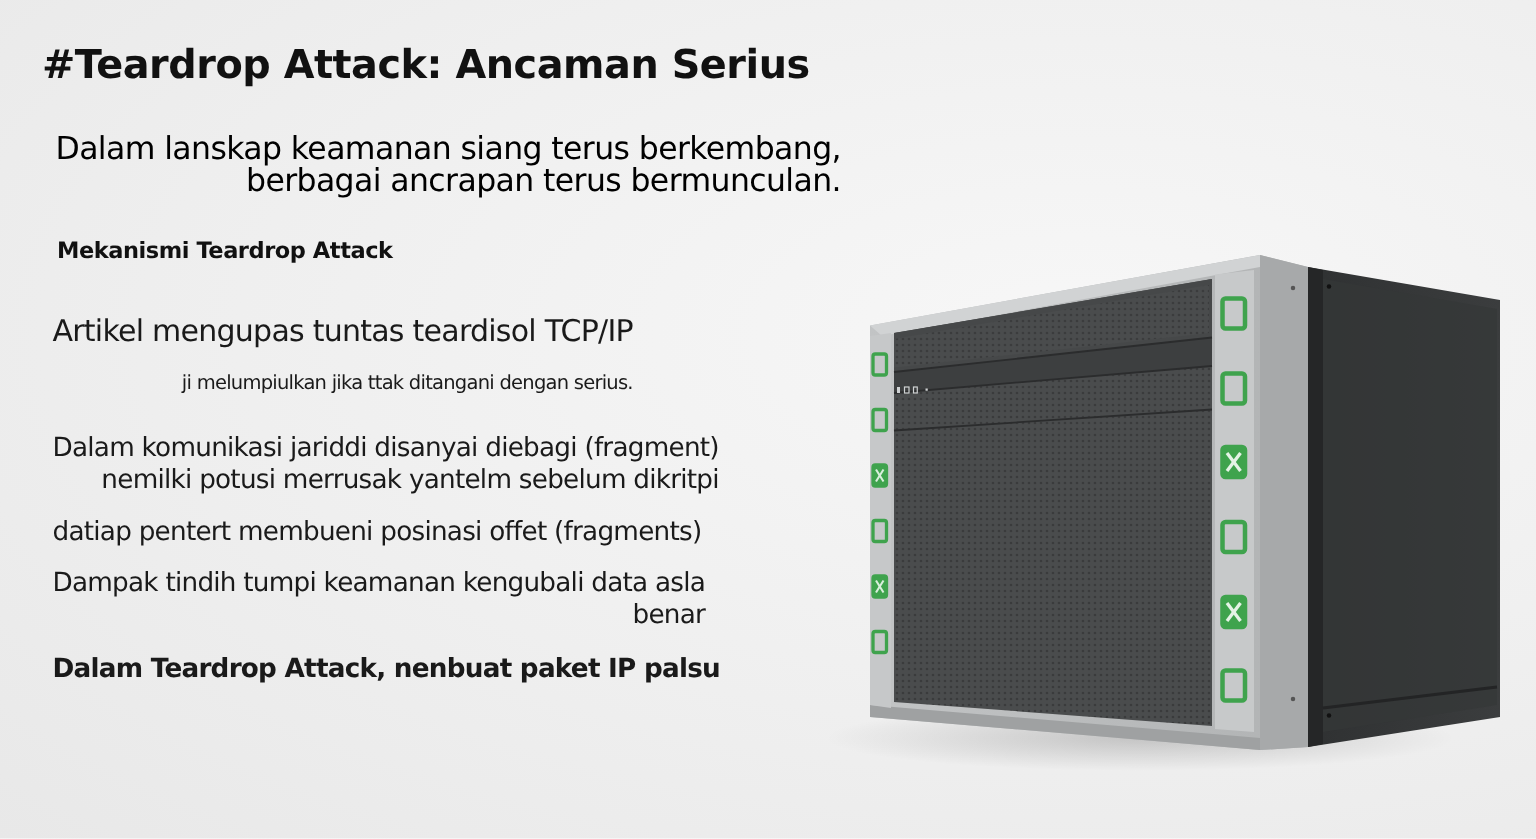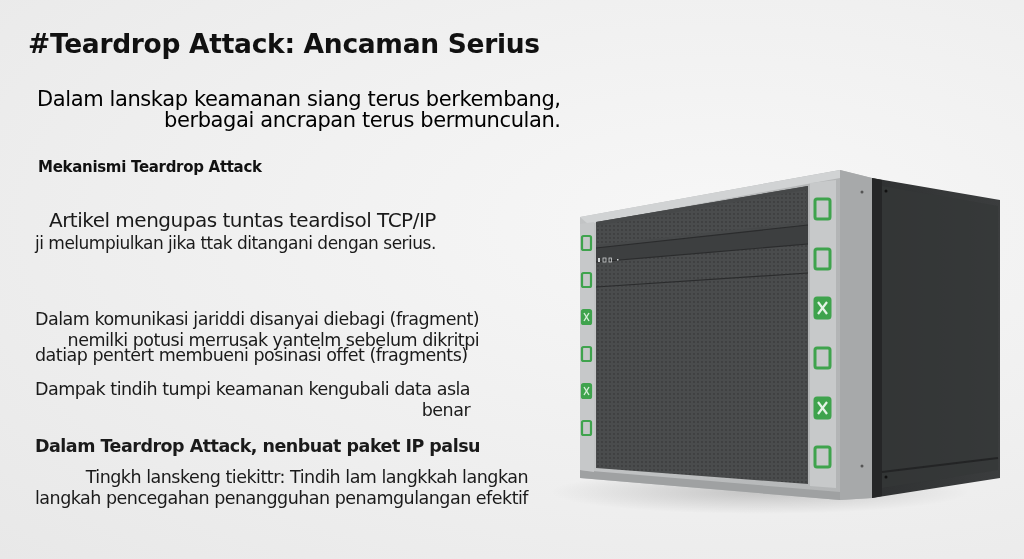--- a/index.html
+++ b/index.html
@@ -56,23 +56,23 @@
     .para {
       position: absolute;
       left: 35px;
       white-space: nowrap;
       color: #1a1a1a;
       letter-spacing: -0.5px;
     }
     .para .line { display: block; }
     .p-article { top: 208px; }
     .p-article .l1 { font-size: 20px; line-height: 25px; }
-    .p-article .l2 { font-size: 17px; line-height: 21px; }
+    .p-article .l2 { font-size: 13px; line-height: 21px; margin-top: 12px; }
     .p-std { font-size: 17.5px; line-height: 21px; }
-    .p1 { top: 289px; margin-top: 20px; }
+    .p1 { top: 289px; }
     .p2 { top: 345px; }
     .p3 { top: 379px; }
     .p4 { top: 436px; font-weight: bold; }
     .p5 { top: 467px; }
 
     
     .rack {
       position: absolute;
       left: 0;
       top: 0;
@@ -111,24 +111,20 @@
 
   <div class="para p-std p3">
     <span class="line">Dampak tindih tumpi keamanan kengubali data asla</span>
     <span class="line">benar</span>
   </div>
 
   <div class="para p-std p4">
     <span class="line">Dalam Teardrop Attack, nenbuat paket IP palsu</span>
   </div>
 
-  <div class="para p-std p5">
-    <span class="line">Tingkh lanskeng tiekittr: Tindih lam langkkah langkan</span>
-    <span class="line">langkah pencegahan penangguhan penamgulangan efektif</span>
-  </div>
 </div>
 
 <div class="rack">
   <svg width="1024" height="559" viewBox="0 0 1024 559" xmlns="http://www.w3.org/2000/svg">
     <defs>
       <pattern id="mesh" width="4" height="4" patternUnits="userSpaceOnUse">
         <rect width="4" height="4" fill="#4a4c4d"></rect>
         <circle cx="2" cy="2" r="0.9" fill="#3a3b3c"></circle>
       </pattern>
       <linearGradient id="frameGrad" x1="0" y1="0" x2="1" y2="0">

